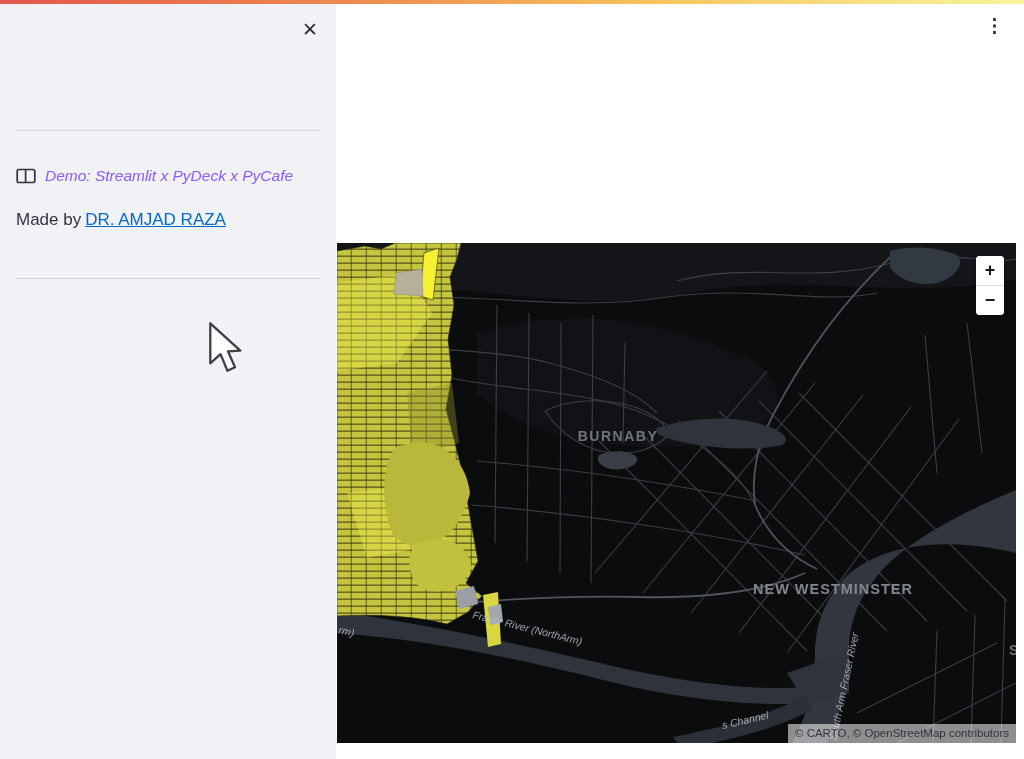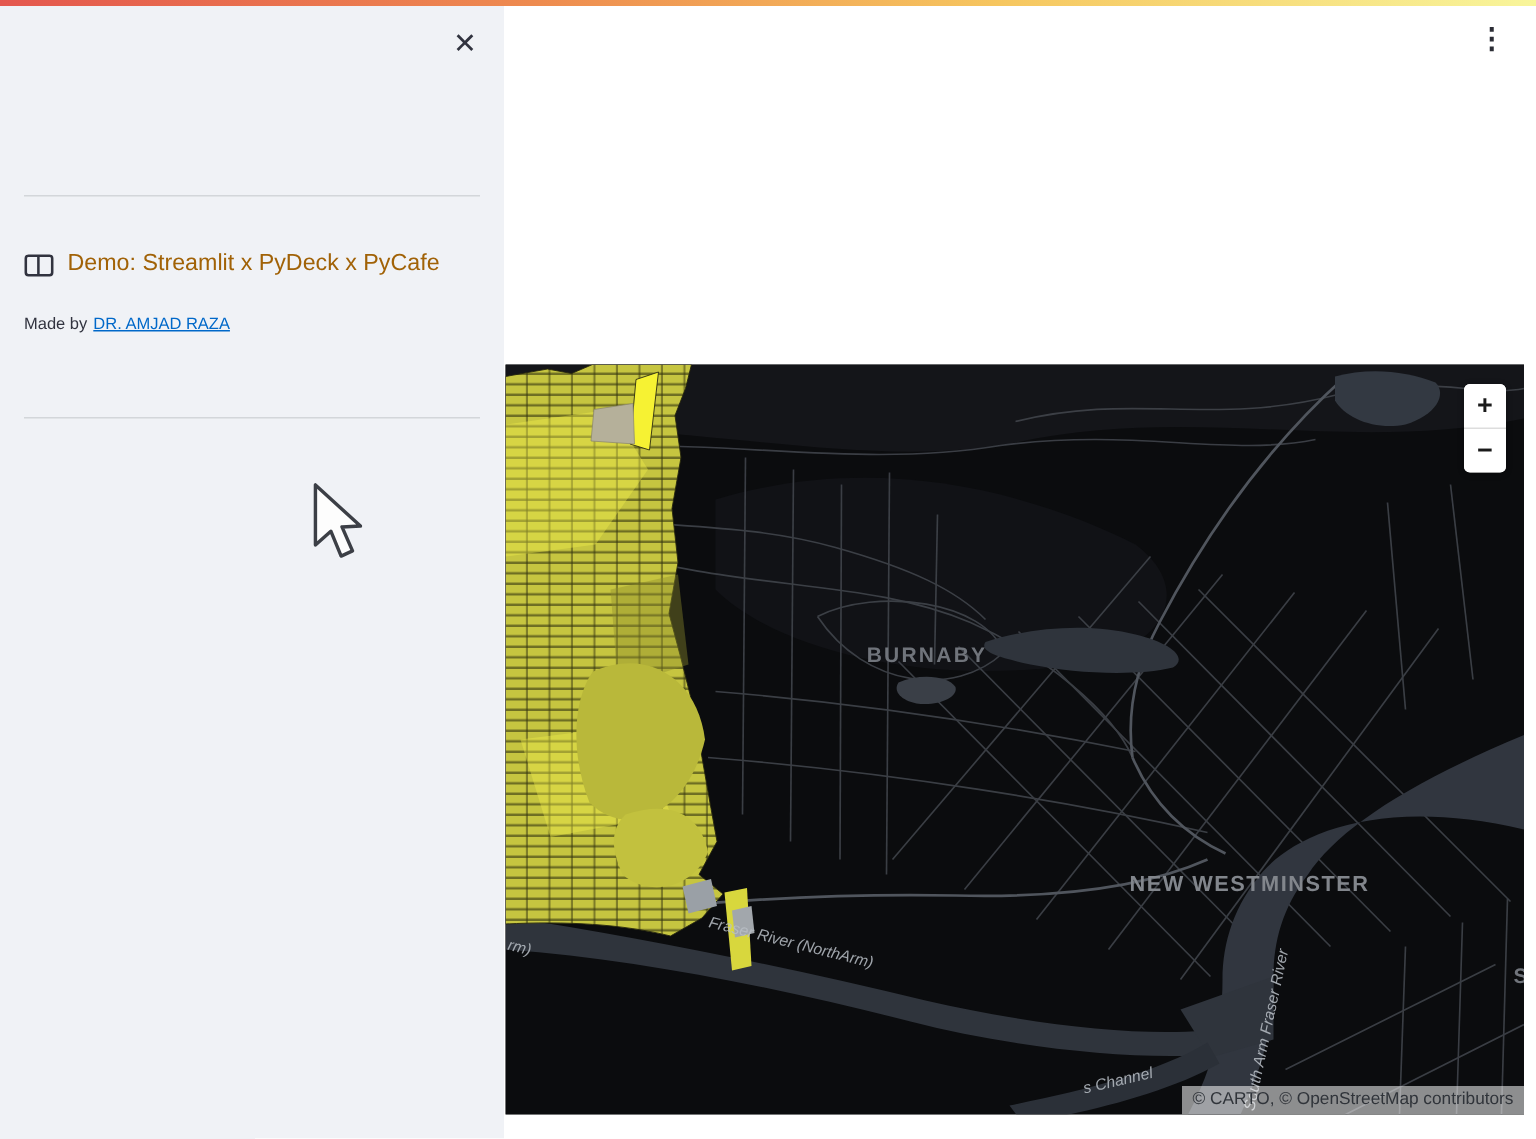--- a/index.html
+++ b/index.html
@@ -6,24 +6,24 @@
   body{width:1024px;height:759px;overflow:hidden;background:#fff;
        font-family:"Liberation Sans",sans-serif;color:#31333f;position:relative;}
   .decoration{position:absolute;top:0;left:0;width:1024px;height:4px;
     background:linear-gradient(90deg,#e4574e 0%,#ee8b4f 35%,#f6c65f 65%,#f8f59b 100%);z-index:20;}
   
   .sidebar{position:absolute;top:4px;left:0;width:336px;height:755px;background:#f0f2f6;z-index:10;}
   .close-btn{position:absolute;top:12px;right:14px;border:0;background:transparent;
     font-size:19px;line-height:1;color:#31333f;cursor:pointer;padding:4px;}
   .divider{position:absolute;left:16px;right:16px;height:1px;background:rgba(49,51,63,0.15);}
   .d1{top:126px;} .d2{top:274px;}
-  .demo-row{position:absolute;top:163px;left:16px;display:flex;align-items:flex-end;gap:9px;
-    font-size:15.5px;color:#a16207;}
+  .demo-row{position:absolute;top:163px;left:16px;display:flex;align-items:center;gap:9px;
+    font-size:15.5px;color:#8b5cf6;font-style:italic;}
   .book-ic{display:inline-flex;}
-  .madeby{position:absolute;top:206px;left:16px;font-size:11px;color:#31333f;}
+  .madeby{position:absolute;top:206px;left:16px;font-size:17px;color:#31333f;}
   .madeby a{color:#0068c9;text-decoration:underline;margin-left:4px;}
   .cursor-svg{position:absolute;top:316px;left:206px;}
   
   .kebab{position:absolute;top:12px;right:16px;border:0;background:transparent;
     font-size:19px;font-weight:bold;letter-spacing:0;color:#2b2d35;cursor:pointer;z-index:5;padding:2px 4px;}
   .map-wrap{position:absolute;left:337px;top:243px;width:679px;height:500px;background:#0b0c0e;overflow:hidden;}
   .map-wrap svg.basemap{position:absolute;top:0;left:0;}
   .zoomctl{position:absolute;left:639px;top:13px;width:28px;background:#fff;border-radius:4px;
     box-shadow:0 1px 4px rgba(0,0,0,.3);overflow:hidden;}
   .zoomctl button{display:block;width:28px;height:29px;border:0;background:#fff;font-size:18px;

